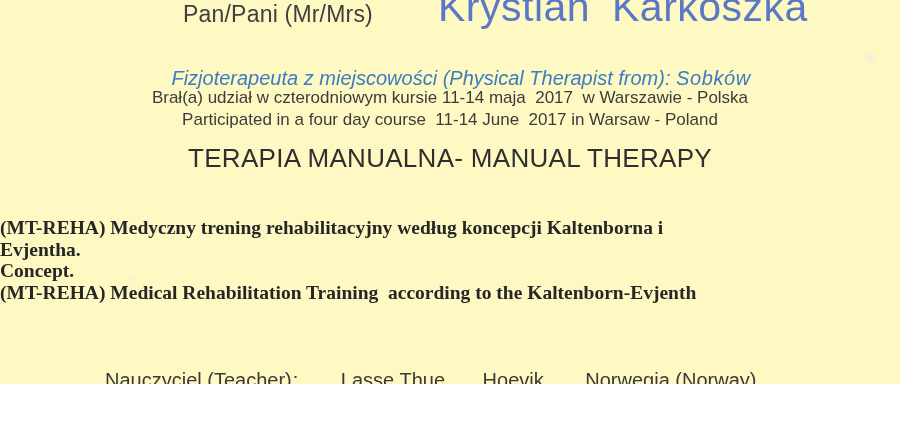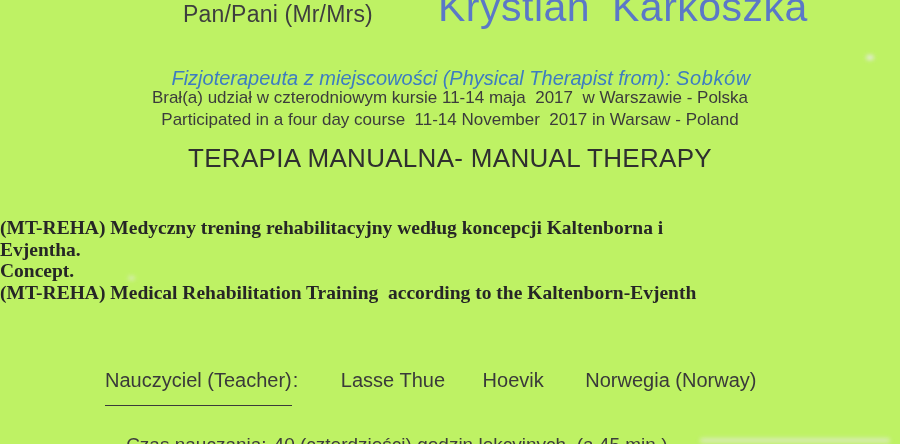--- a/index.html
+++ b/index.html
@@ -3,22 +3,22 @@
 <meta charset="utf-8">
 <style>
   html, body {
     margin: 0;
     padding: 0;
     background: #ffffff;
   }
   .page {
     position: relative;
     width: 900px;
-    height: 444px;
-    background: #bef264;
+    height: 384px;
+    background: #fef9c3;
     overflow: hidden;
     font-family: "Liberation Sans", "DejaVu Sans", sans-serif;
   }
   
   .salutation {
     position: absolute;
     left: 183px;
     top: 1px;
     font-size: 23px;
     color: #3e3e3e;
@@ -140,21 +140,21 @@
   <span class="salutation">Pan/Pani (Mr/Mrs)</span>
 
   <span class="recipient-name">Krystian Karkoszka</span>
 
   <div class="profession-line">
     <span class="label">Fizjoterapeuta z miejscowości (Physical Therapist from): </span><span class="value">Sobków</span>
   </div>
 
   <div class="participation">
     <div>Brał(a) udział w czterodniowym kursie 11-14 maja  2017  w Warszawie - Polska</div>
-    <div>Participated in a four day course  11-14 November  2017 in Warsaw - Poland</div>
+    <div>Participated in a four day course  11-14 June  2017 in Warsaw - Poland</div>
   </div>
 
   <div class="course-title">TERAPIA MANUALNA- MANUAL THERAPY</div>
 
   <div class="course-description">
     <div>(MT-REHA) Medyczny trening rehabilitacyjny według koncepcji Kaltenborna i</div>
     <div>Evjentha.</div>
     <div>Concept.</div>
     <div>(MT-REHA) Medical Rehabilitation Training  according to the Kaltenborn-Evjenth</div>
   </div>

